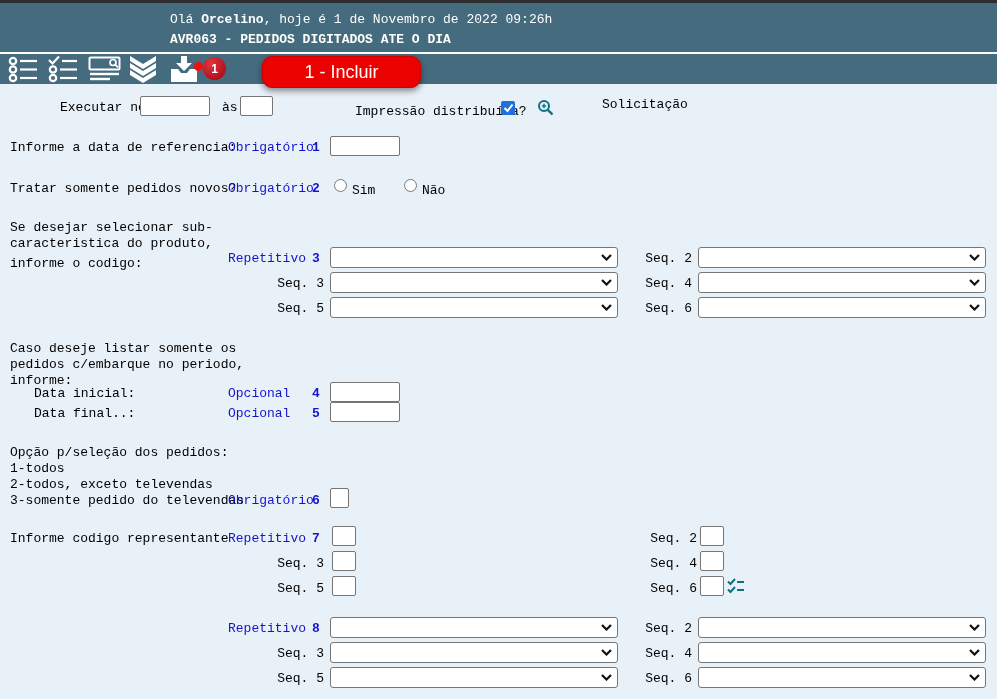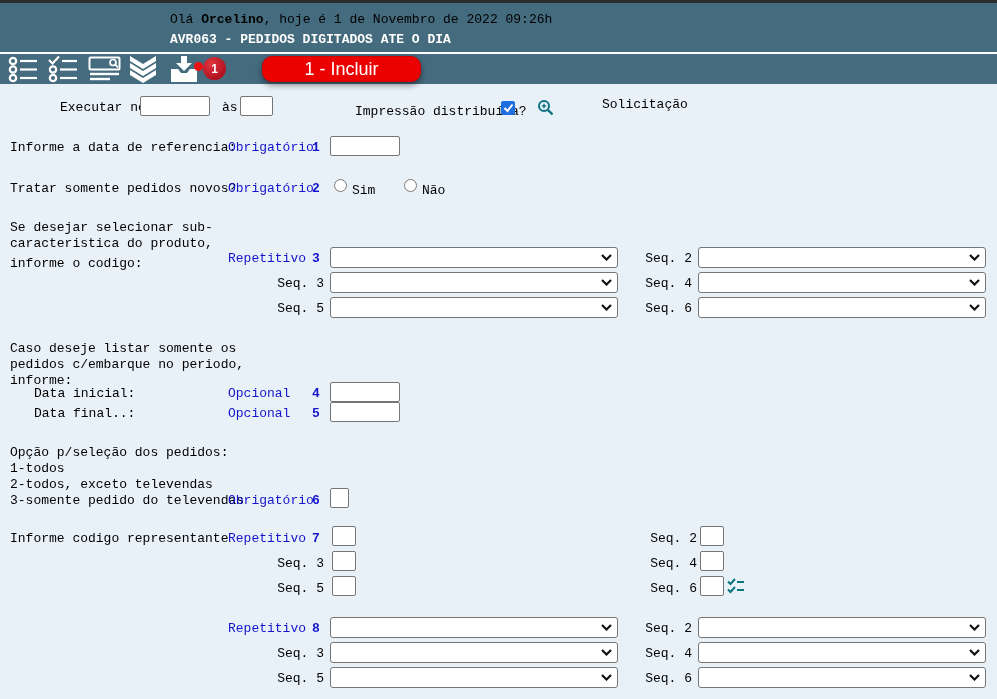--- a/index.html
+++ b/index.html
@@ -11,32 +11,32 @@
   .logobox{position:absolute;left:0;top:0;width:160px;height:49px;background:#1b2930;}
   .logo-top{position:absolute;left:33px;top:2px;font:italic 900 27px "Liberation Sans",sans-serif;
             color:#f4641e;letter-spacing:-1px;}
   .logo-bot{position:absolute;left:52px;top:29px;font:bold 15px "Liberation Sans",sans-serif;
             color:#f4641e;letter-spacing:2px;}
   .sphere{position:absolute;left:111px;top:6px;width:38px;height:38px;border-radius:50%;
           background:linear-gradient(135deg,#6aa6de 0%,#2a67b5 42%,#ee7d12 58%,#b35606 100%);
           display:flex;align-items:center;justify-content:center;
           box-shadow:inset -2px -3px 6px rgba(0,0,0,.35), inset 2px 3px 5px rgba(255,255,255,.35);}
   .sphere span{font:italic 900 20px "Liberation Sans",sans-serif;color:#fff;}
-  .greet{position:absolute;left:170px;top:9px;color:#000000;white-space:pre;}
+  .greet{position:absolute;left:170px;top:9px;color:#ffffff;white-space:pre;}
   .greet b{font-weight:bold;}
   .htitle{position:absolute;left:170px;top:29px;color:#fff;font-weight:bold;white-space:pre;}
   .divline{position:absolute;left:0;top:52px;width:997px;height:2px;background:#fff;}
   .tbar{position:absolute;left:0;top:54px;width:997px;height:30px;background:#456b7e;}
   .ticon{position:absolute;top:2px;width:34px;height:27px;cursor:pointer;line-height:0;}
   .dot{position:absolute;left:194px;top:8px;width:9px;height:9px;border-radius:50%;background:#ee1111;}
   .badge{position:absolute;left:203px;top:3px;width:23px;height:23px;border-radius:50%;
          background:radial-gradient(circle at 35% 30%,#e03540,#b21220 70%);
          color:#fff;font:bold 12px "Liberation Sans",sans-serif;
          display:flex;align-items:center;justify-content:center;}
-  .incbtn{position:absolute;left:262px;top:2px;width:159px;height:26px;background:#ec0101;
+  .incbtn{position:absolute;left:262px;top:2px;width:159px;height:32px;background:#ec0101;
           border:1px solid #d00000;border-radius:10px;color:#fff;
           font:18px "Liberation Sans",sans-serif;cursor:pointer;
           box-shadow:0 3px 6px rgba(0,0,0,.45);}
   
   .bodyarea{position:absolute;left:0;top:84px;width:997px;height:615px;}
   .lbl{position:absolute;white-space:pre;}
   .status{color:#1414cc;font-weight:normal;}
   .num{color:#1414cc;font-weight:bold;}
   .ralign{text-align:right;}
   .txt{position:absolute;height:20px;border:1px solid #767676;border-radius:2px;background:#fff;

